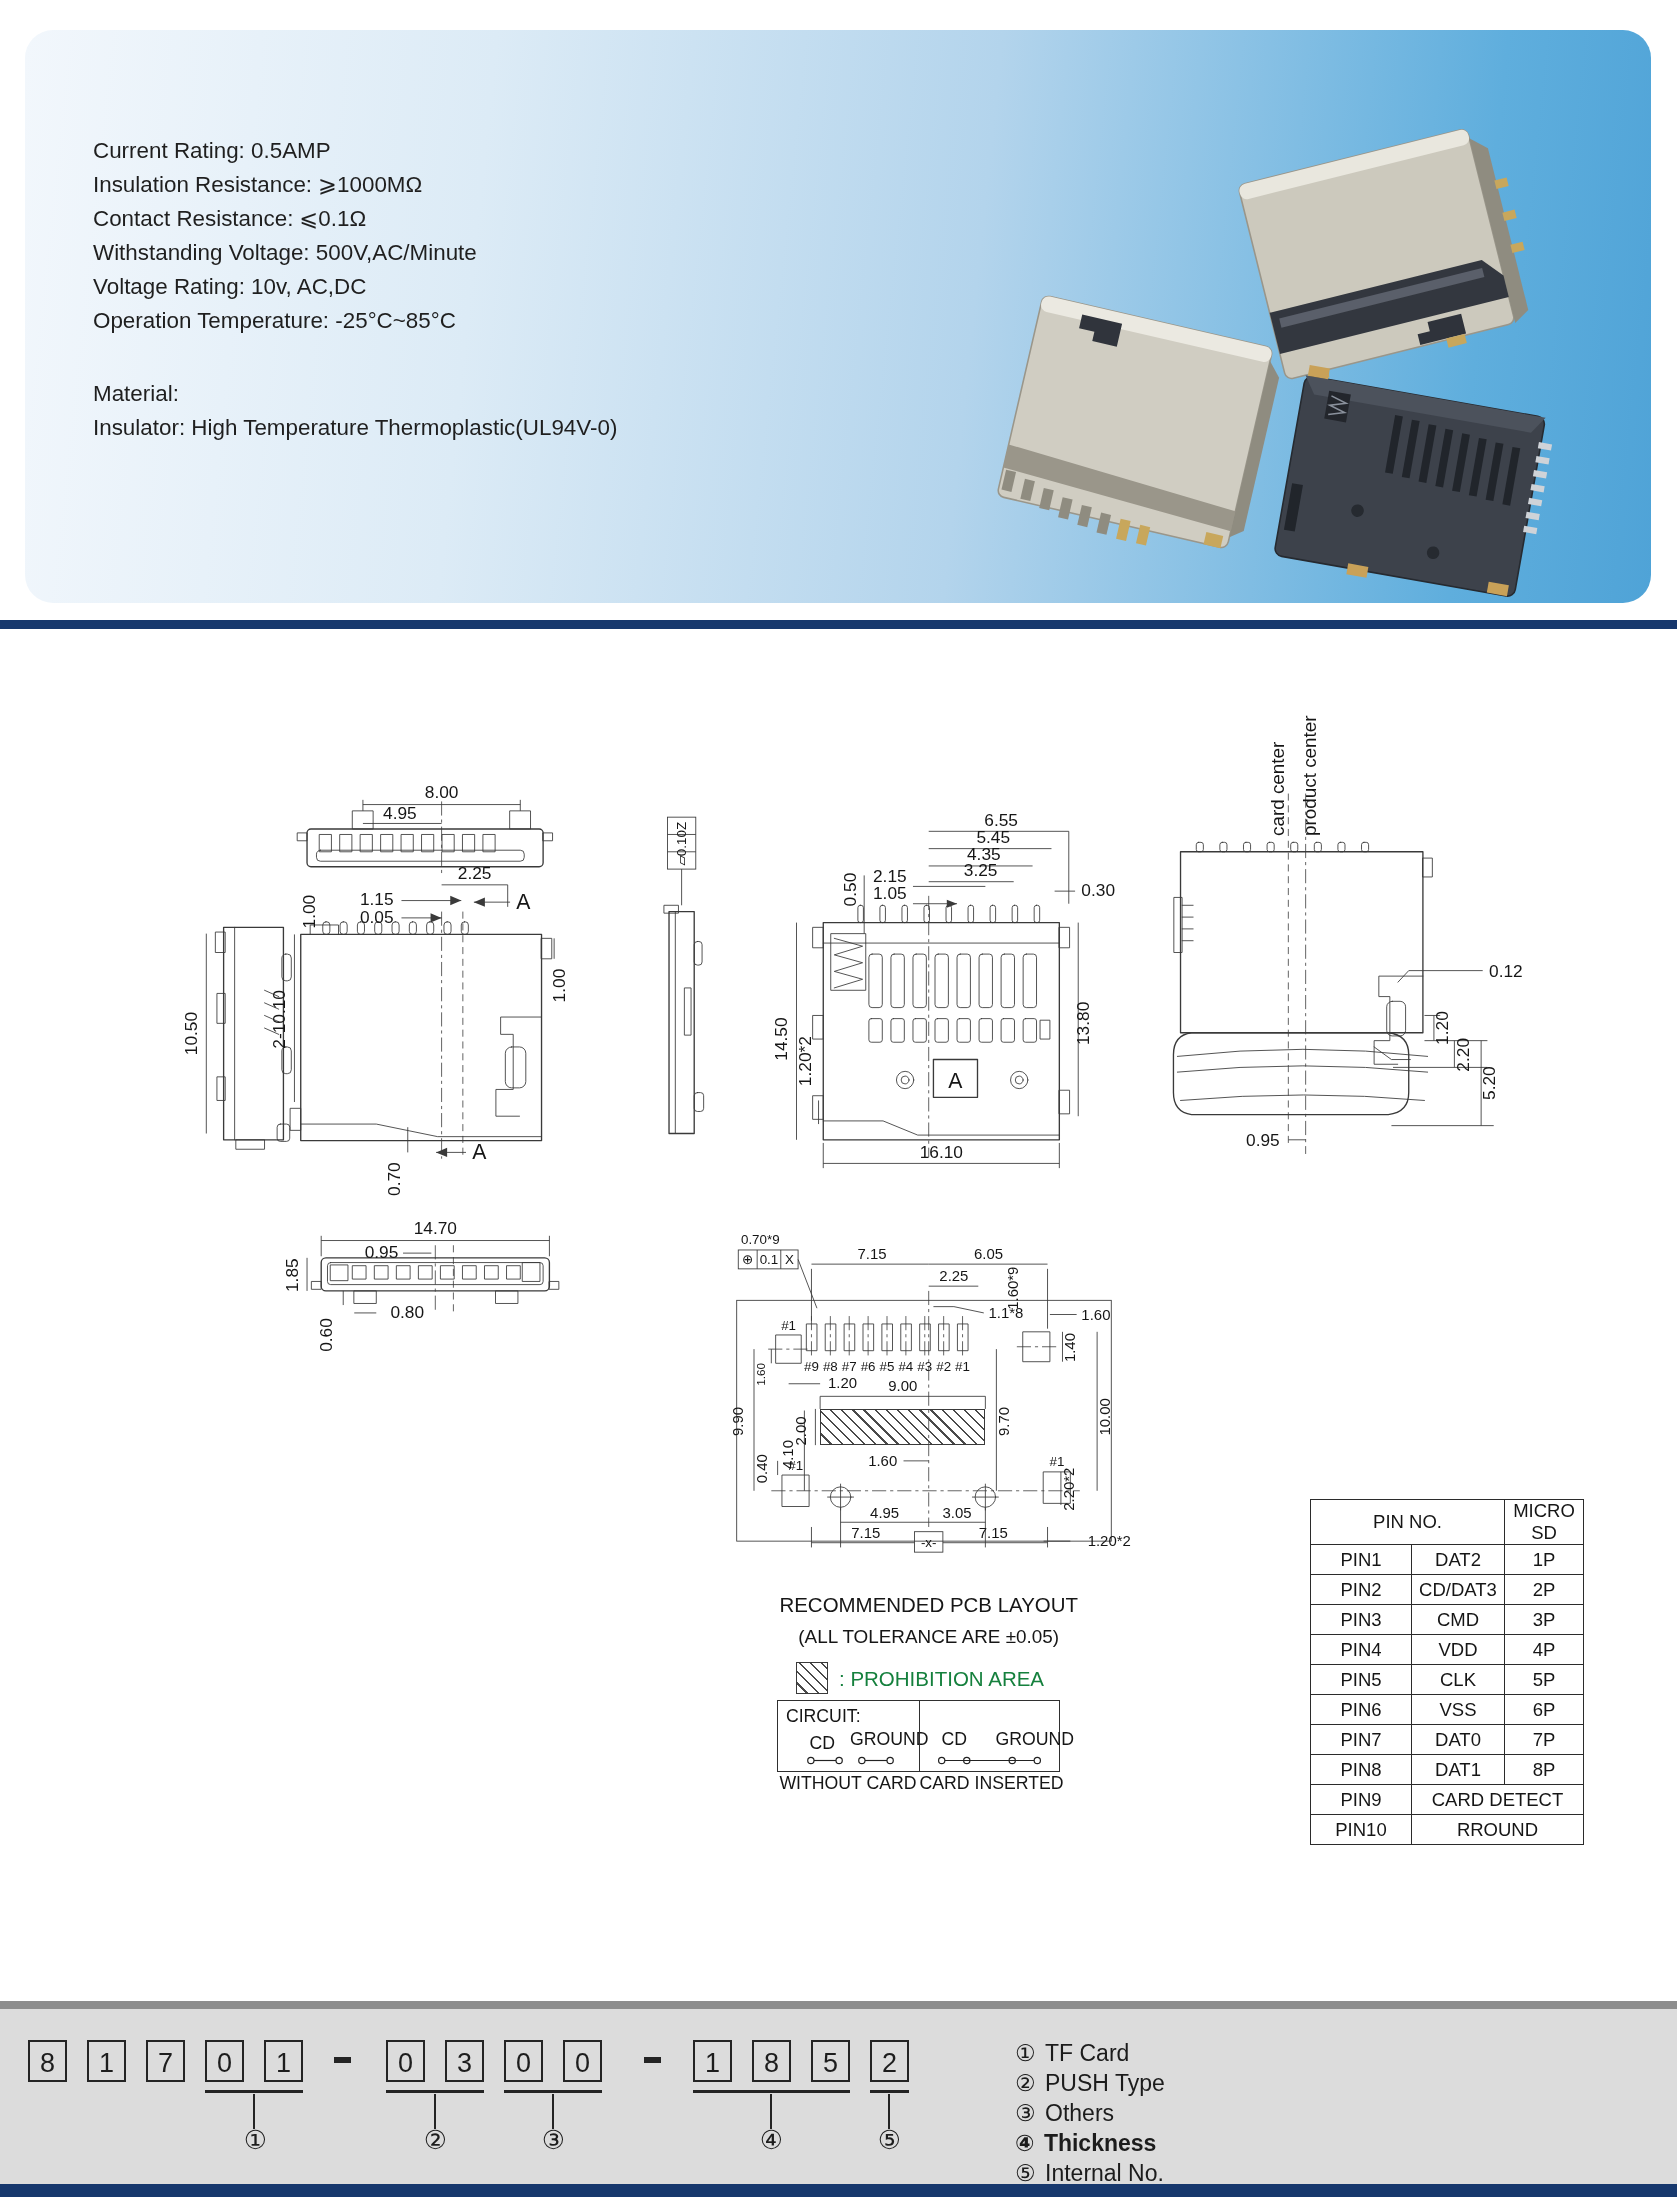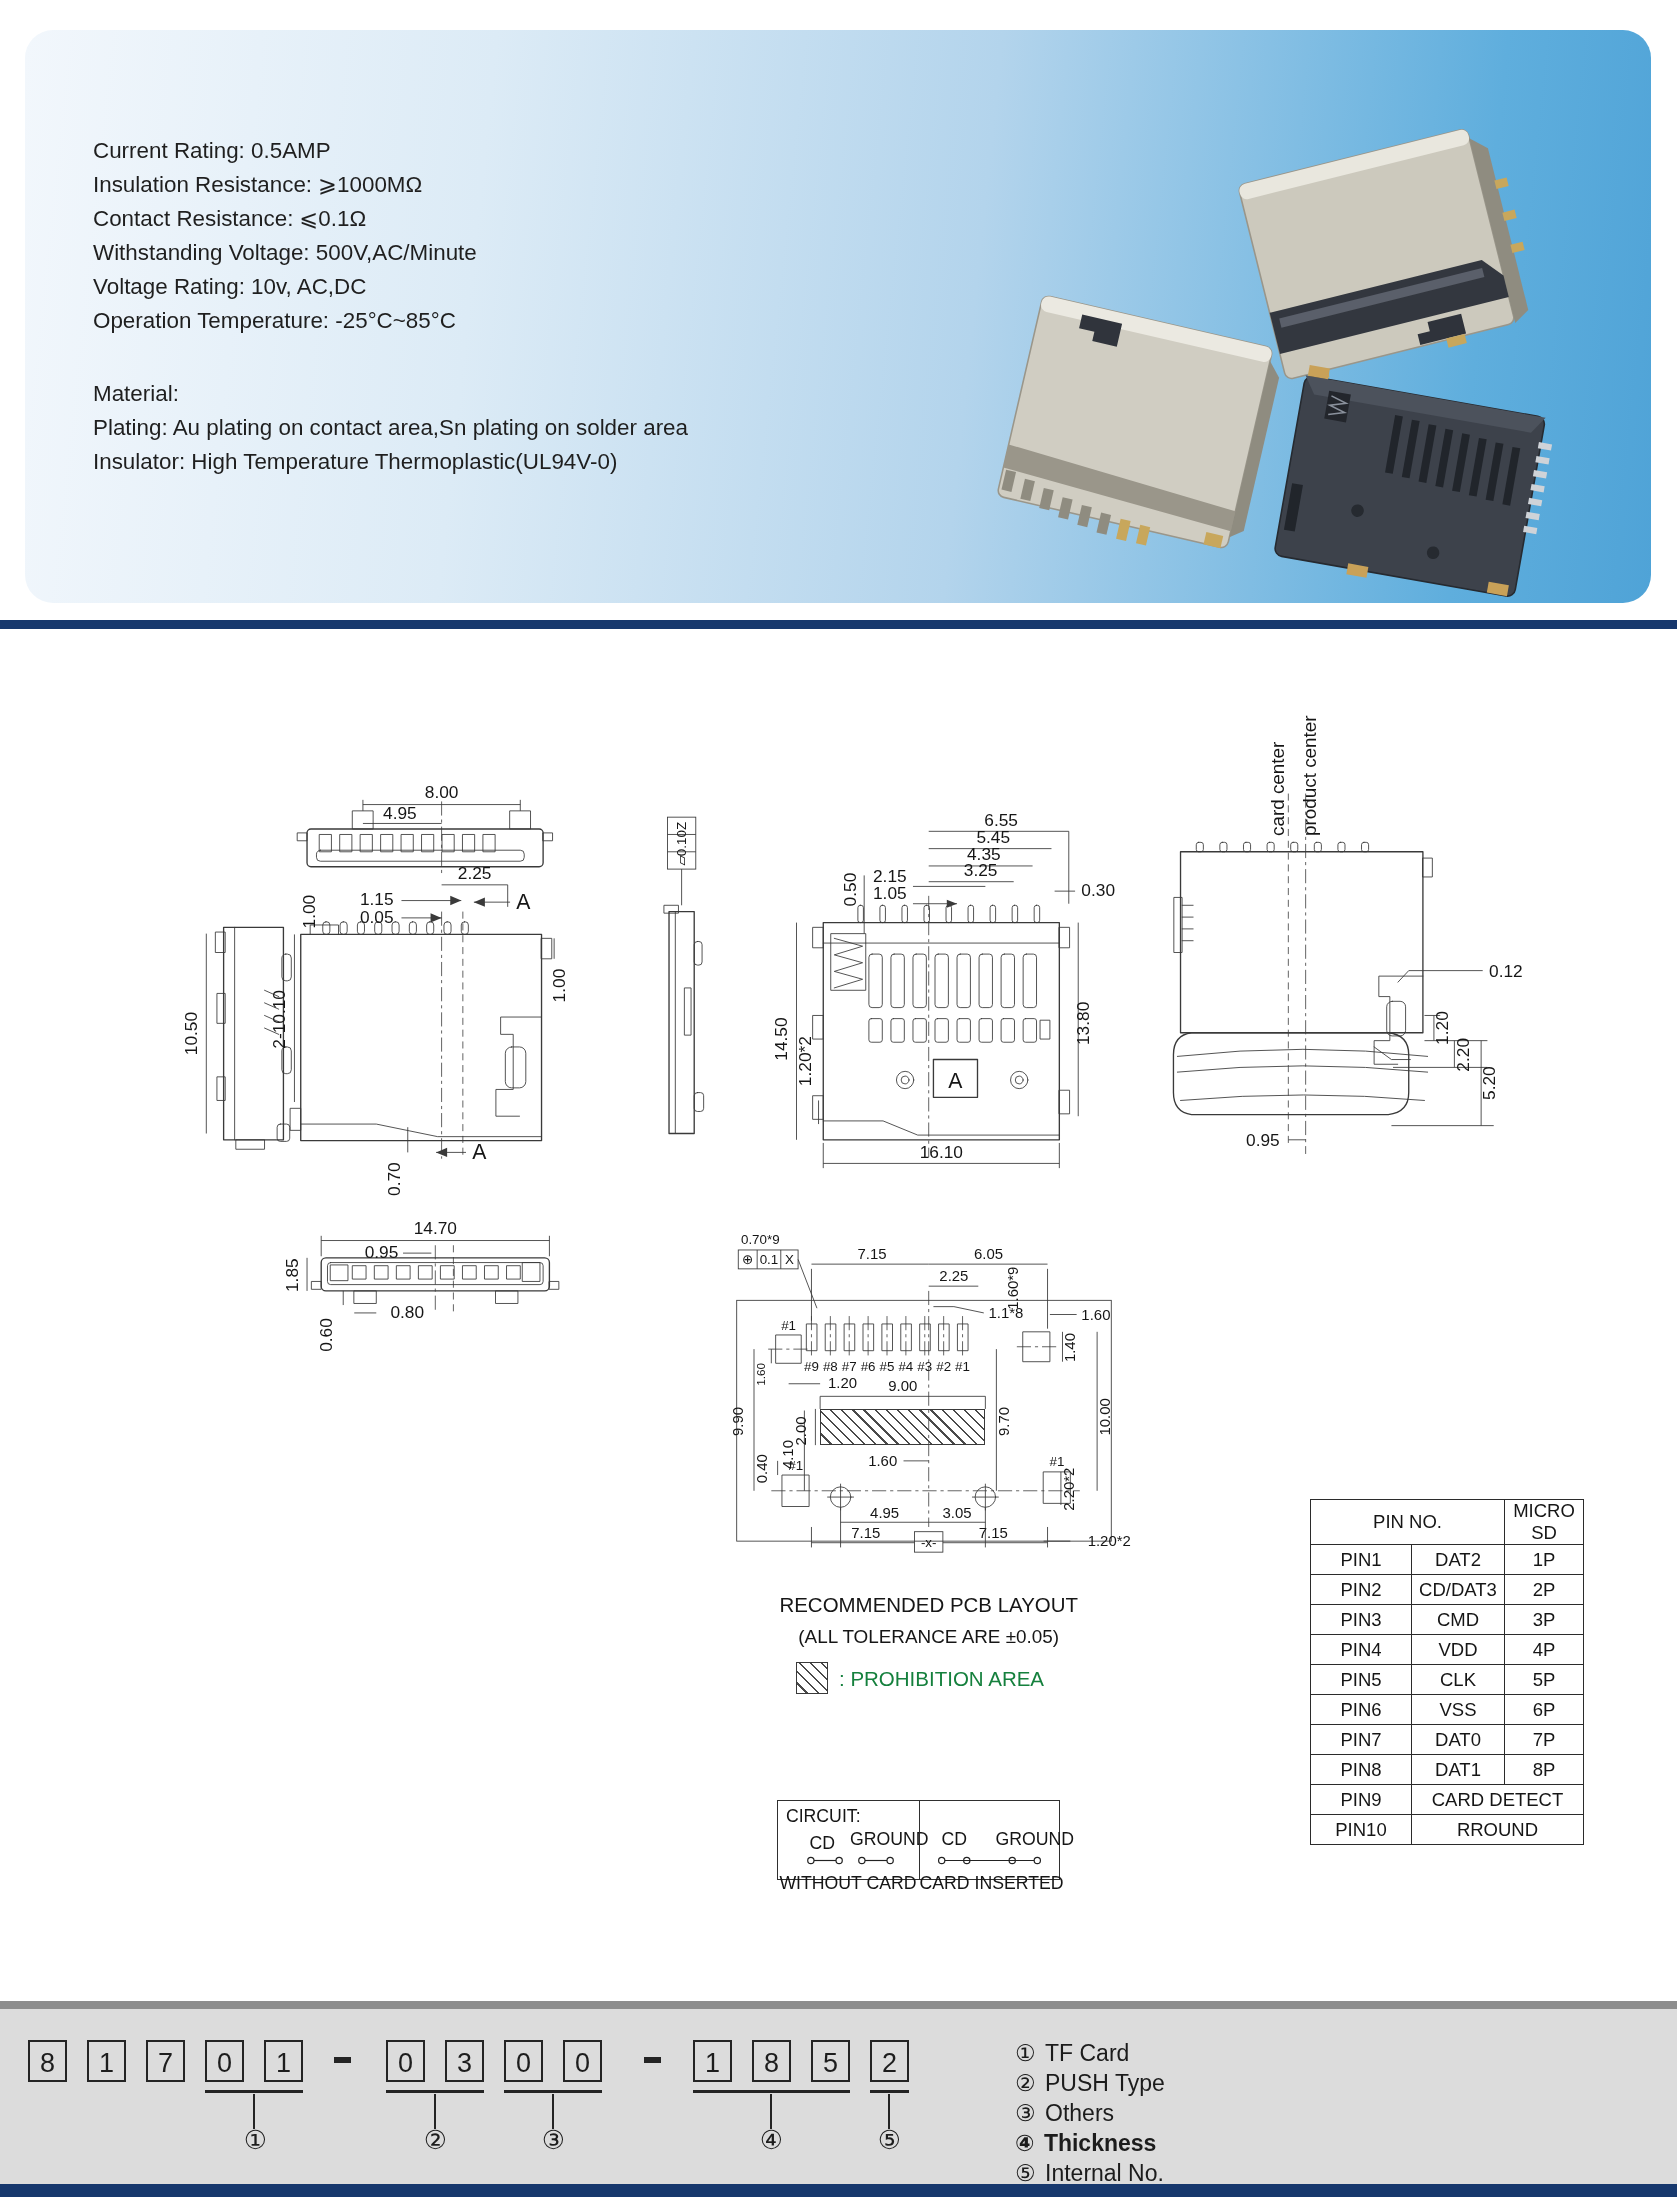--- a/index.html
+++ b/index.html
@@ -22,21 +22,21 @@
   .lg{font-size:27px;}
   .ah{fill:#3a3a3a;stroke:none;}
   
   .hatch{background:repeating-linear-gradient(45deg,rgba(0,0,0,0) 0 6.3px,#4a4a4a 6.3px 7.9px);
          border:1.6px solid #3a3a3a;box-sizing:border-box;}
   
   table.pins{border-collapse:collapse;table-layout:fixed;width:272px;}
   table.pins td{border:1.6px solid #2b2b2b;text-align:center;font-size:18.5px;color:#161616;
                 height:29px;padding:0;overflow:hidden;}
   
-  .circuit{position:absolute;left:777px;top:1800px;width:283px;height:80px;border:1.6px solid #2f2f2f;box-sizing:border-box;}
+  .circuit{position:absolute;left:777px;top:1700px;width:283px;height:72px;border:1.6px solid #2f2f2f;box-sizing:border-box;}
   .circuit .half{position:absolute;top:0;height:100%;width:50%;box-sizing:border-box;}
   .circuit .right{left:50%;border-left:1.6px solid #2f2f2f;}
   .ctext{position:absolute;font-size:17.7px;color:#161616;white-space:nowrap;}
   
   .pn-box{position:absolute;width:39px;height:42px;border:2.4px solid #242424;top:2040px;
           text-align:center;line-height:42px;font-size:27px;color:#1d1d1d;box-sizing:border-box;}
   .pn-dash{position:absolute;top:2057px;width:17.3px;height:5.5px;background:#242424;}
   .pn-ul{position:absolute;top:2090px;height:3.1px;background:#242424;}
   .pn-stem{position:absolute;top:2094px;width:2.4px;height:35px;background:#242424;}
   .pn-marker{position:absolute;top:2125px;width:35px;text-align:center;font-size:26px;color:#1d1d1d;}
@@ -52,21 +52,20 @@
     <div class="abs" style="left:68px;top:104px;">
       <div class="spec-line">Current Rating: 0.5AMP</div>
       <div class="spec-line">Insulation Resistance: ⩾1000MΩ</div>
       <div class="spec-line">Contact Resistance: ⩽0.1Ω</div>
       <div class="spec-line">Withstanding Voltage: 500V,AC/Minute</div>
       <div class="spec-line">Voltage Rating: 10v, AC,DC</div>
       <div class="spec-line">Operation Temperature: -25°C~85°C</div>
     </div>
     <div class="abs" style="left:68px;top:347px;">
       <div class="spec-line">Material:</div>
-      <div class="spec-line">Plating: Au plating on contact area,Sn plating on solder area</div>
       <div class="spec-line">Insulator: High Temperature Thermoplastic(UL94V-0)</div>
     </div>
 
     <svg class="abs" style="left:881px;top:49px;" width="771" height="519" viewBox="0 0 980 660">
 
       <g transform="translate(600,230) rotate(-14)">
         <rect x="-150" y="-135" width="300" height="255" rx="9" fill="#ccc9bd" stroke="#9a968a" stroke-width="2"></rect>
         <rect x="-150" y="-135" width="300" height="20" rx="9" fill="#e9e7de"></rect>
         <polygon points="150,-122 170,-104 170,108 150,120" fill="#8f8c80"></polygon>
         <polygon points="-150,32 128,32 150,58 150,86 -150,86" fill="#33373f"></polygon>

